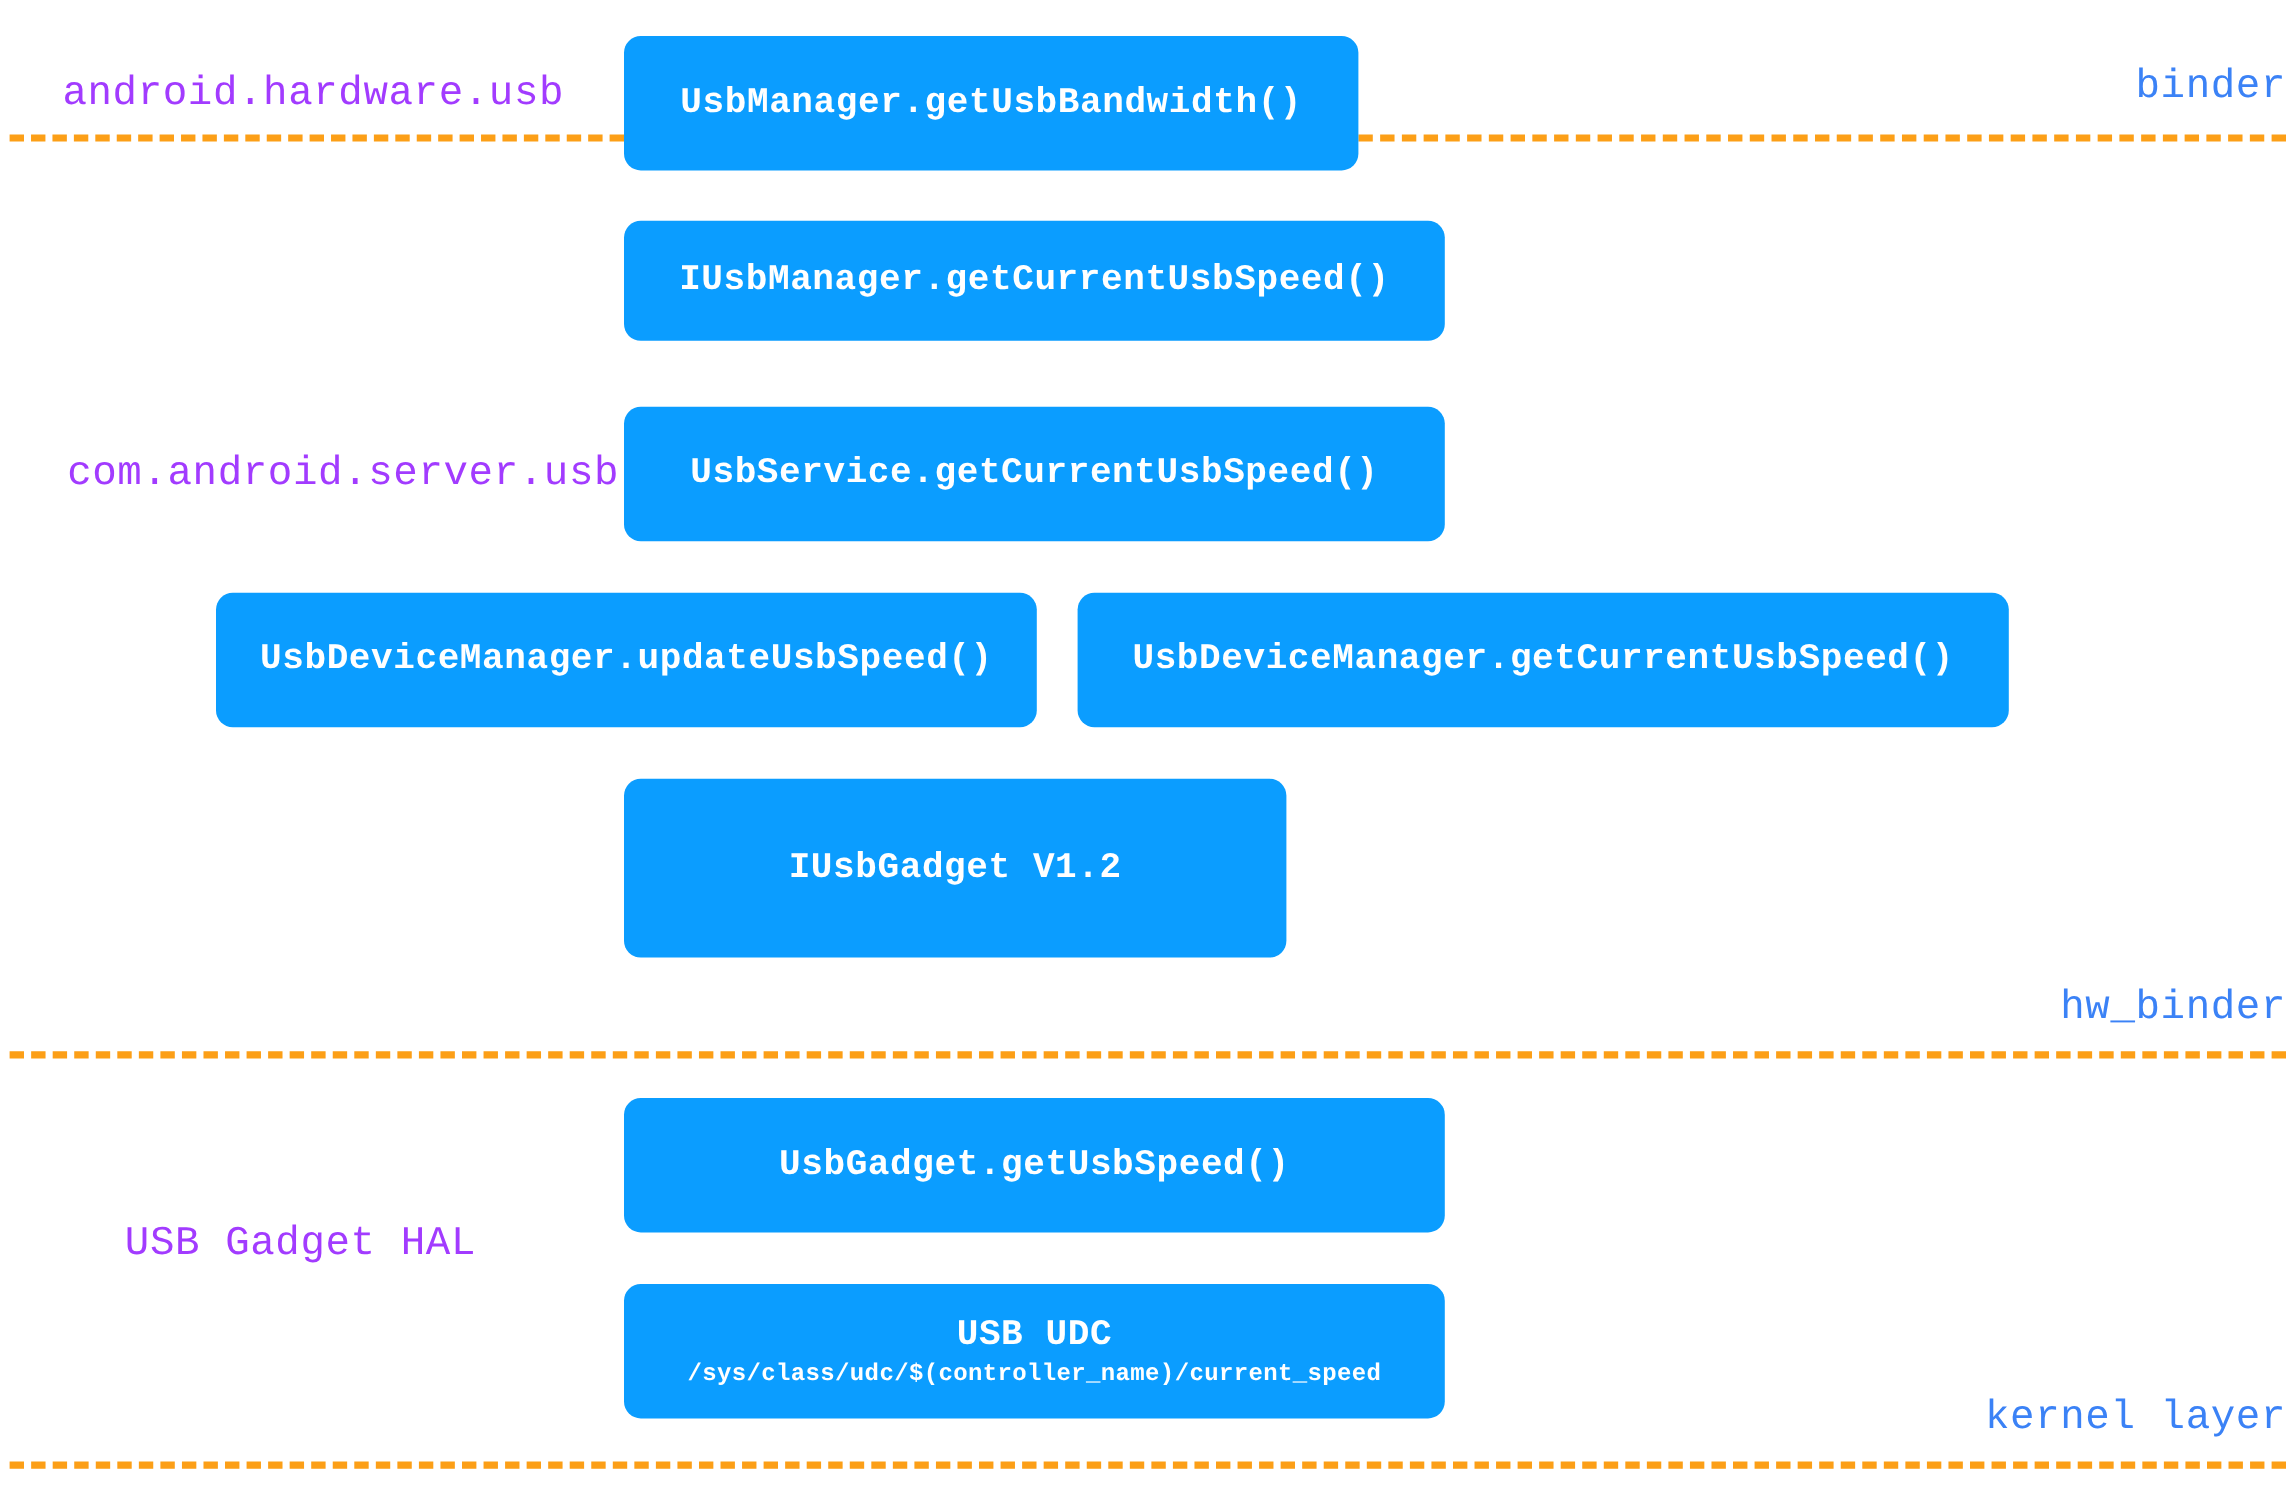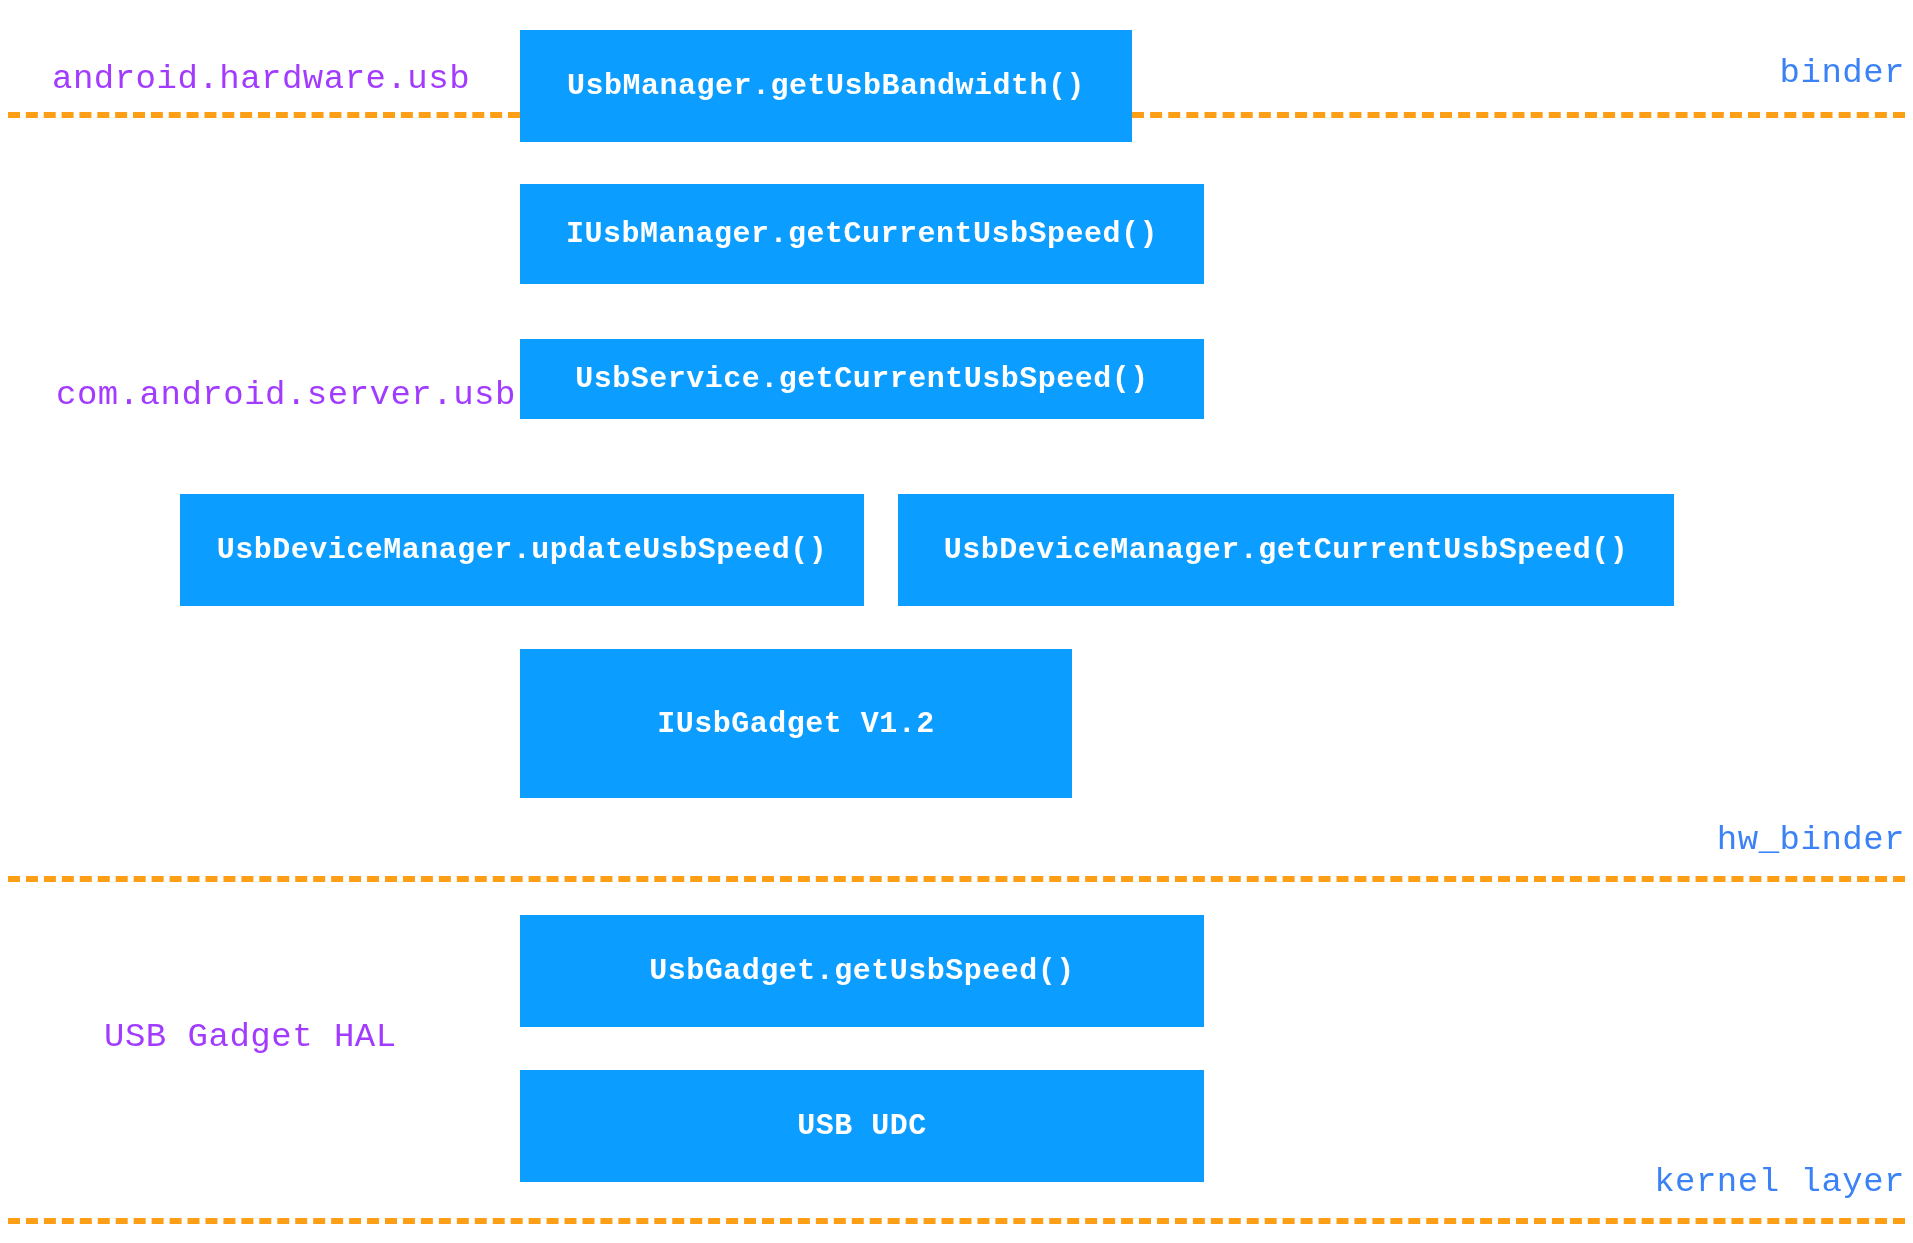--- a/index.html
+++ b/index.html
@@ -15,20 +15,21 @@
   .box {
     background: #0b9dff;
     color: #ffffff;
     font-weight: bold;
     display: flex;
     flex-direction: column;
     align-items: center;
     justify-content: center;
     position: absolute;
     text-align: center;
+    border-radius: 14px;
   }
   .box .line1 { font-size: 30px; letter-spacing: 0.5px; }
   .box .line2 { font-size: 30px; letter-spacing: 0.5px; }
   .box .small { font-size: 20px; letter-spacing: 0.3px; margin-top: 4px; }
   .label-left {
     position: absolute;
     color: #a23bff;
     font-size: 34px;
     font-family: 'Courier New', monospace;
     letter-spacing: 0.5px;
@@ -67,21 +68,21 @@
 <div class="label-right" style="right:8px; top:1163px;">kernel layer</div>
 
 <div class="box" style="left:520px; top:30px; width:612px; height:112px;">
   <div class="line1">UsbManager.getUsbBandwidth()</div>
 </div>
 
 <div class="box" style="left:520px; top:184px; width:684px; height:100px;">
   <div class="line1">IUsbManager.getCurrentUsbSpeed()</div>
 </div>
 
-<div class="box" style="left:520px; top:339px; width:684px; height:80px;font-family:Liberation Mono, monospace;">
+<div class="box" style="left:520px; top:339px; width:684px; height:112px;font-family:Liberation Mono, monospace;">
   <div class="line1">UsbService.getCurrentUsbSpeed()</div>
 </div>
 
 <div class="box" style="left:180px; top:494px; width:684px; height:112px;">
   <div class="line1">UsbDeviceManager.updateUsbSpeed()</div>
 </div>
 
 <div class="box" style="left:898px; top:494px; width:776px; height:112px;">
   <div class="line1">UsbDeviceManager.getCurrentUsbSpeed()</div>
 </div>
@@ -89,13 +90,14 @@
 <div class="box" style="left:520px; top:649px; width:552px; height:149px;">
   <div class="line1">IUsbGadget V1.2</div>
 </div>
 
 <div class="box" style="left:520px; top:915px; width:684px; height:112px;">
   <div class="line1">UsbGadget.getUsbSpeed()</div>
 </div>
 
 <div class="box" style="left:520px; top:1070px; width:684px; height:112px;">
   <div class="line1">USB UDC</div>
+  <div class="small">/sys/class/udc/$(controller_name)/current_speed</div>
 </div>
 
 </body></html>

